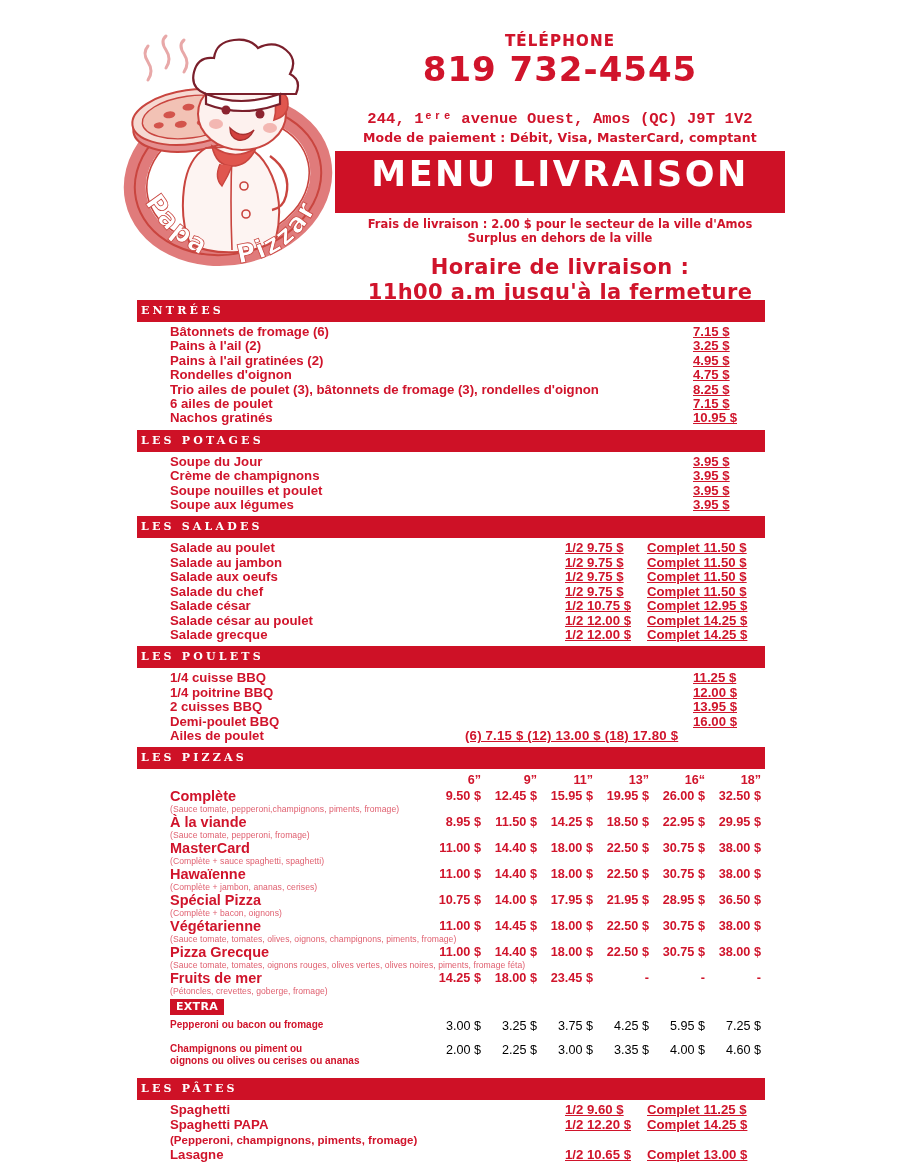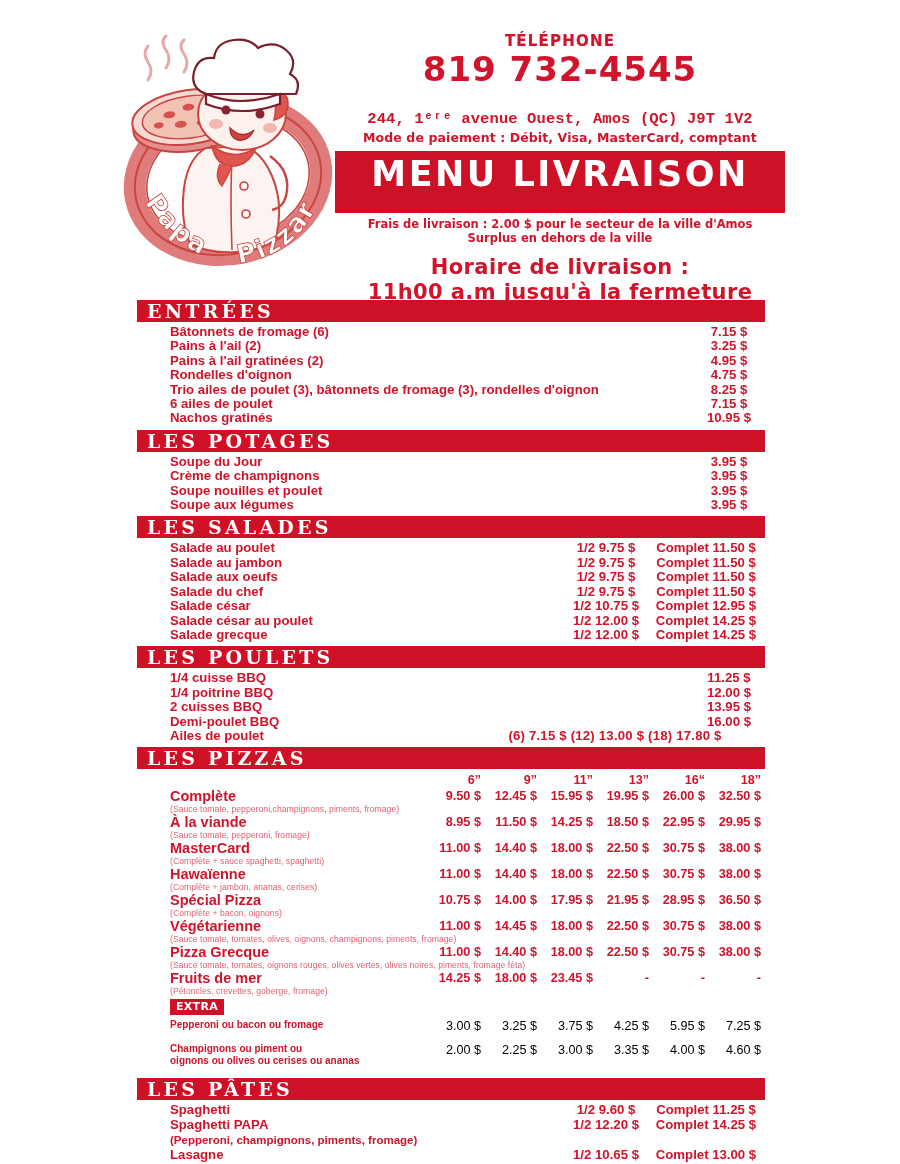--- a/index.html
+++ b/index.html
@@ -55,34 +55,34 @@
     letter-spacing: .4px;
   }
   .horaire .l2 { font-size: 21px; white-space: nowrap; }
 
   
   .body { position: absolute; left: 137px; top: 300px; width: 628px; }
 
   .sec-bar {
     background: #CE1126; color: #fff;
     font-family: "DejaVu Serif", serif; font-weight: bold;
-    font-size: 19px; letter-spacing: 3.2px;
-    padding: 3px 0 3px 10px; height: 22px; line-height: 16px;
+    font-size: 11px; letter-spacing: 3.2px;
+    padding: 3px 0 3px 4px; height: 22px; line-height: 16px;
     margin-bottom: 3px;
   }
   .sec-block { margin-bottom: 4px; }
 
   .row {
     display: flex; align-items: baseline;
     color: #D0142B;
     font-family: "Liberation Sans", sans-serif; font-weight: bold;
     font-size: 13.2px; line-height: 14.4px; padding: 0;
   }
   .row .nm { padding-left: 33px; flex: 1 1 auto; white-space: nowrap; }
-  .row .pr { flex: 0 0 auto; text-align: center; white-space: nowrap; }
+  .row .pr { flex: 0 0 auto; text-align: left; white-space: nowrap; text-decoration: underline; }
 
   
   .price-right { width: 72px; }
 
   
   .col-half { width: 82px; text-align: right; }
   .col-full { width: 118px; text-align: right; }
 
   
   .wing { width: 300px; text-align: right; letter-spacing: .2px; }

